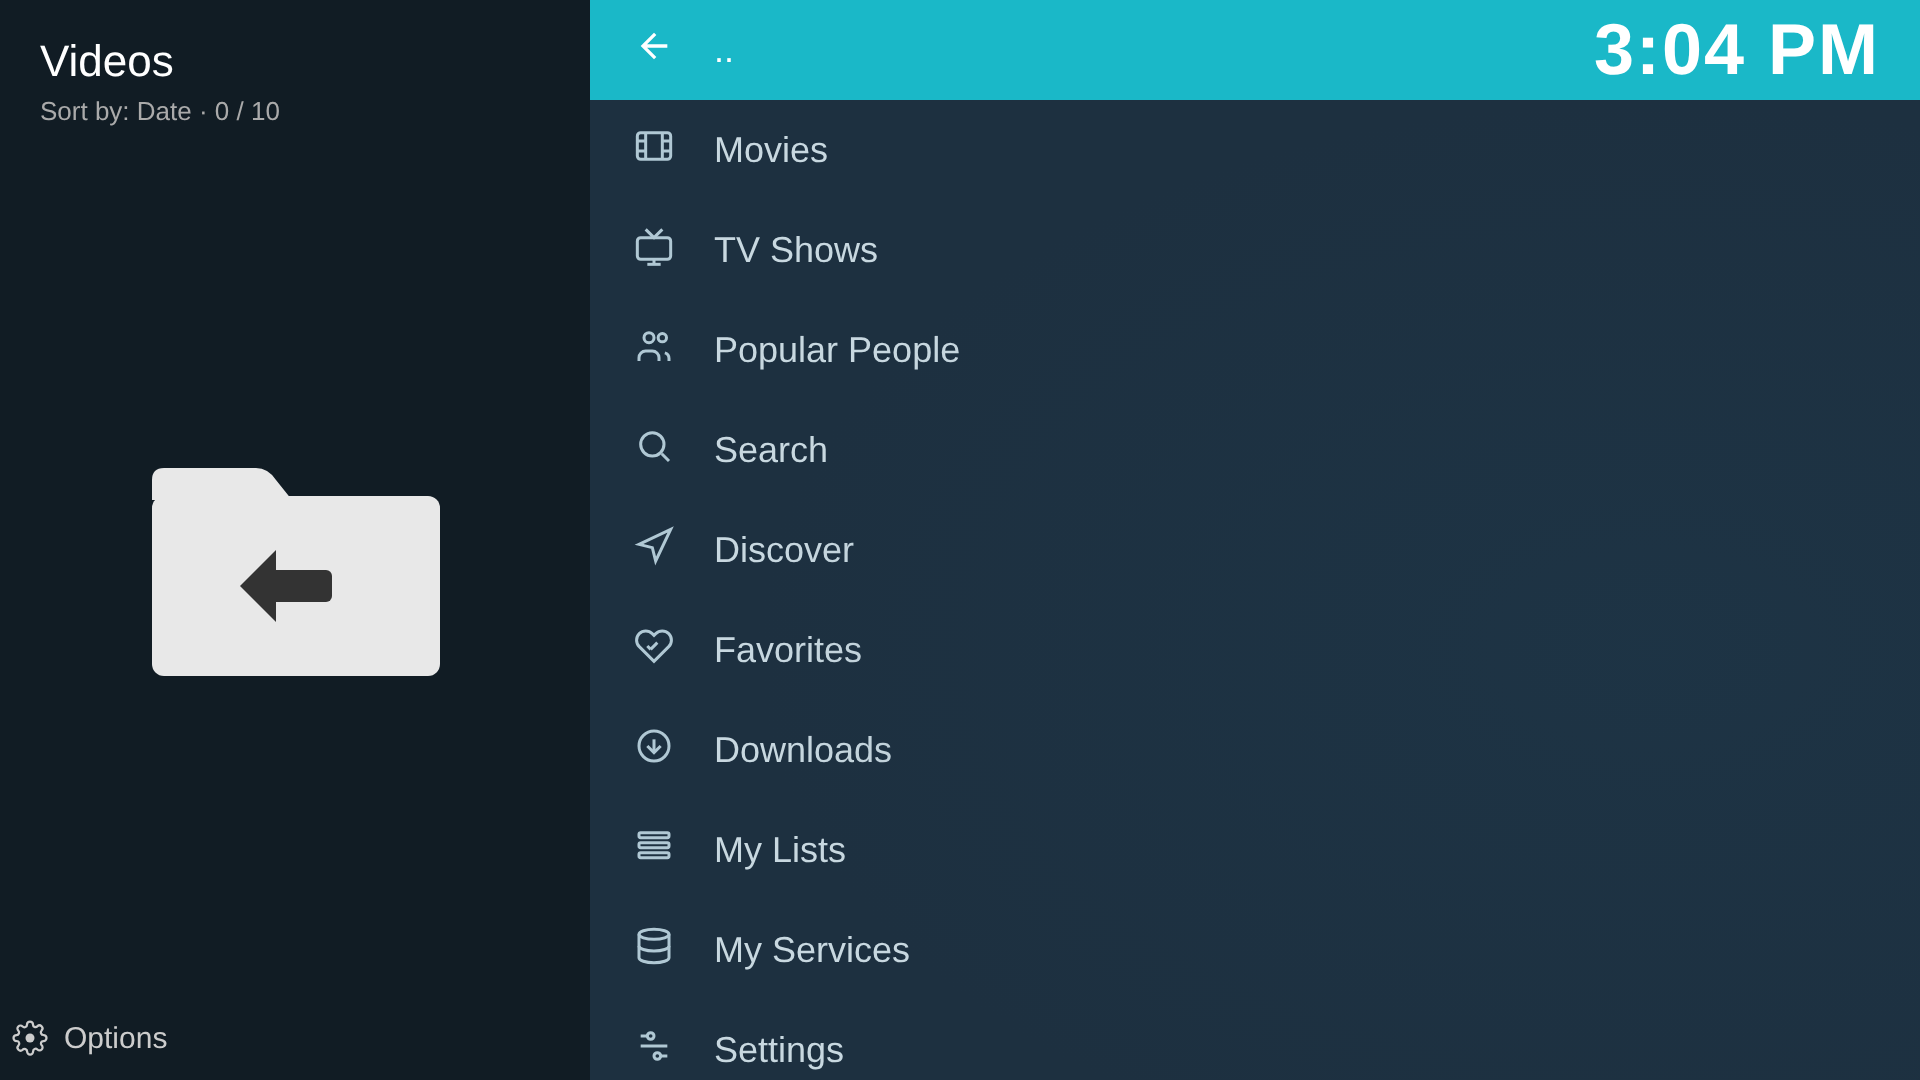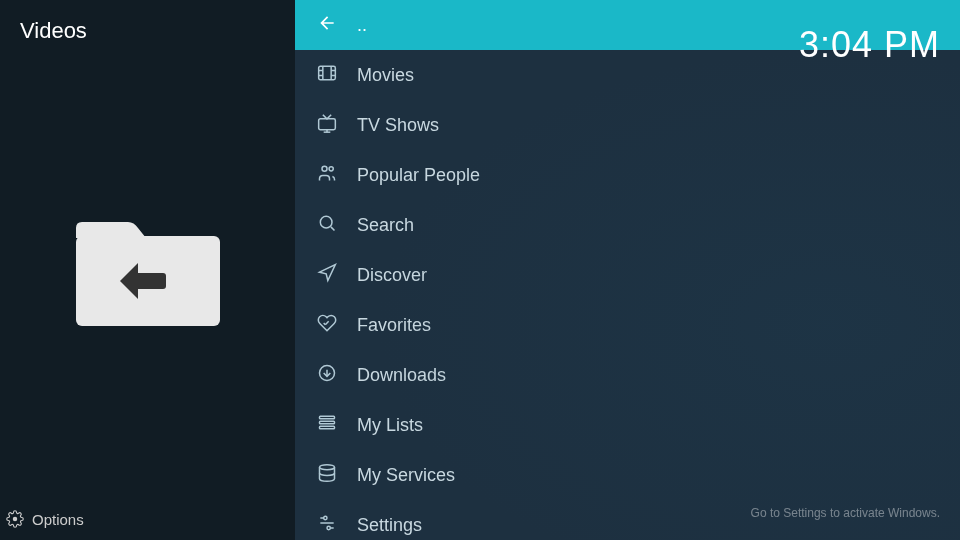--- a/index.html
+++ b/index.html
@@ -94,25 +94,25 @@
       color: #b0c8d4;
     }
 
     .menu-item.active .menu-icon {
       color: #fff;
     }
 
     
     .clock {
       position: absolute;
-      top: 24px;
+      top: 4px;
       right: 20px;
       color: #fff;
       font-size: 36px;
-      font-weight: 400;
+      font-weight: 700;
       letter-spacing: 1px;
     }
 
     
     .activate-windows {
       position: absolute;
       bottom: 20px;
       right: 20px;
       text-align: right;
     }
@@ -133,20 +133,21 @@
       width: 100%; height: 100%;
       background: radial-gradient(ellipse at 80% 60%, rgba(30,60,80,0.3) 0%, transparent 60%);
       pointer-events: none;
     }
   </style>
 </head>
 <body>
 
 <div class="left-panel">
   <div class="videos-title">Videos</div>
+  <div class="sort-info">Sort by: Date  ·  0 / 10</div>
 
   <div class="folder-icon-container">
     <div class="folder-icon">
       <svg viewBox="0 0 160 130" xmlns="http://www.w3.org/2000/svg">
 
         <rect x="8" y="30" width="144" height="90" rx="6" ry="6" fill="#e8e8e8"></rect>
 
         <path d="M8,30 L8,22 Q8,16 14,16 L60,16 Q66,16 70,22 L78,32 L8,32 Z" fill="#e8e8e8"></path>
 
         <g transform="translate(80,75)">
@@ -294,14 +295,13 @@
       </span>
       <span>Settings</span>
     </li>
 
   </ul>
 </div>
 
 <div class="clock">3:04 PM</div>
 
 <div class="activate-windows">
-  <div class="act-sub">Go to Settings to activate Windows.</div>
 </div>
 
 </body></html>

